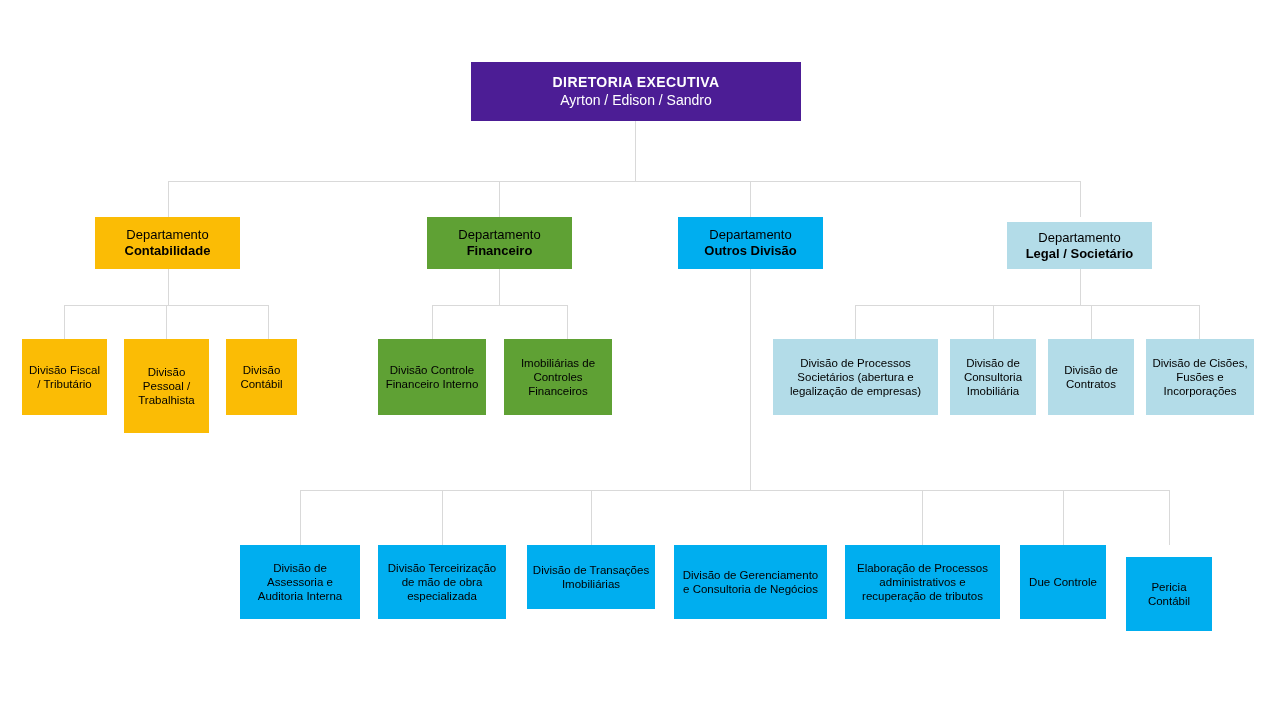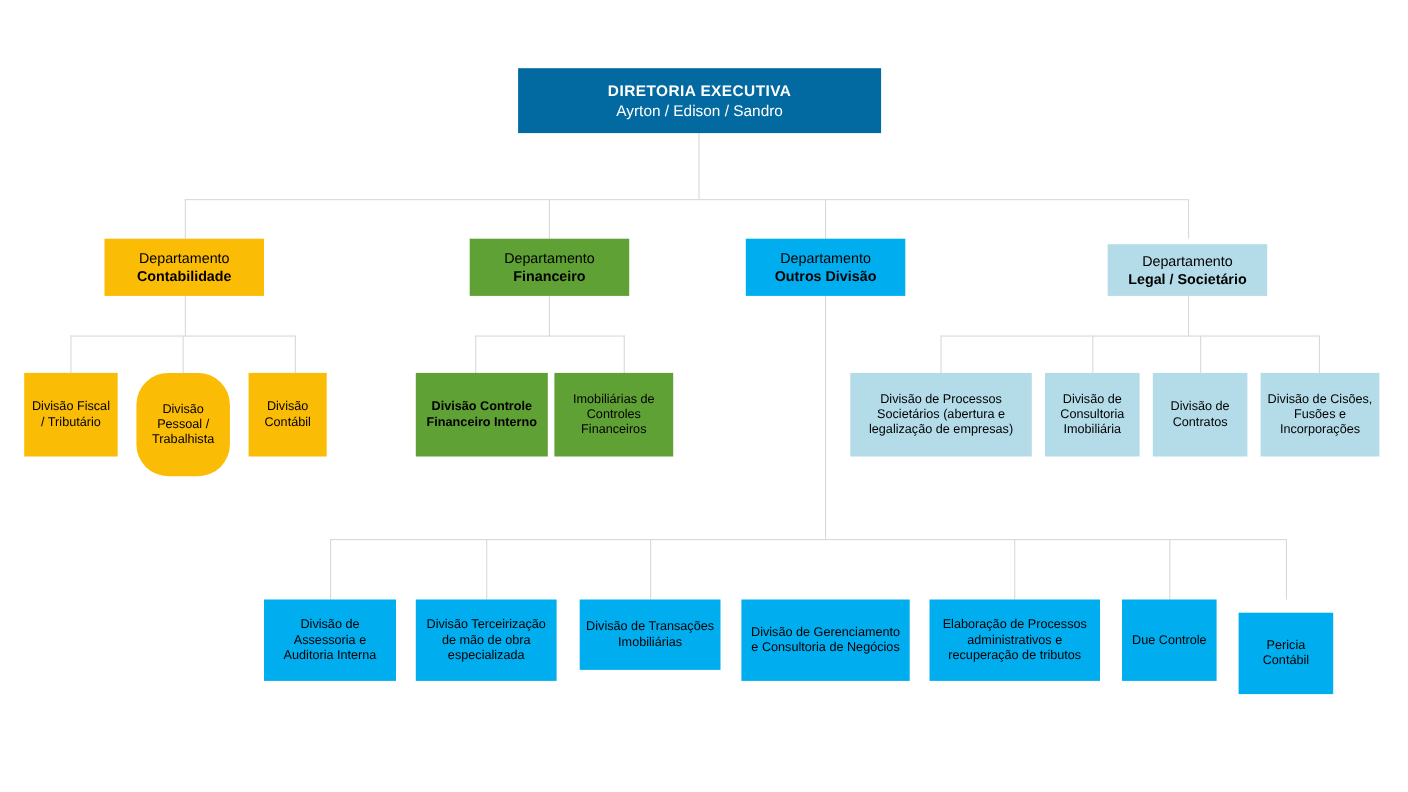--- a/index.html
+++ b/index.html
@@ -26,21 +26,21 @@
     line-height:1.22;
     color:#000000;
     padding:2px 4px;
   }
   .node .txt{display:block;width:100%;}
   .node .l1{display:block;}
   .node .l2{display:block;font-weight:bold;}
 
   
   .root{
-    background:#0369a1;
+    background:#4c1d95;
     color:#ffffff;
     font-size:14px;
   }
   .root .l1{font-weight:bold;letter-spacing:.4px;font-size:14px;}
   .root .l2{font-weight:normal;font-size:14px;}
 
   
   .dept{font-size:13px;}
   .dept-yellow{background:#FBBC05;}
   .dept-green{background:#5FA134;}
@@ -125,29 +125,29 @@
     <span class="txt">
       <span class="l1">Departamento</span>
       <span class="l2">Legal / Societário</span>
     </span>
   </div>
 
   <div class="node div-box div-yellow" style="left:22px;top:339px;width:85px;height:76px;">
     <span class="txt">Divisão Fiscal / Tributário</span>
   </div>
 
-  <div class="node div-box div-yellow" style="left:124px;top:339px;width:85px;height:94px;border-radius:29px;">
+  <div class="node div-box div-yellow" style="left:124px;top:339px;width:85px;height:94px;">
     <span class="txt">Divisão Pessoal / Trabalhista</span>
   </div>
 
   <div class="node div-box div-yellow" style="left:226px;top:339px;width:71px;height:76px;">
     <span class="txt">Divisão Contábil</span>
   </div>
 
-  <div class="node div-box div-green" style="left:378px;top:339px;width:120px;height:76px;font-weight:bold;">
+  <div class="node div-box div-green" style="left:378px;top:339px;width:108px;height:76px;">
     <span class="txt">Divisão Controle Financeiro Interno</span>
   </div>
 
   <div class="node div-box div-green" style="left:504px;top:339px;width:108px;height:76px;">
     <span class="txt">Imobiliárias de Controles Financeiros</span>
   </div>
 
   <div class="node div-box div-lightblue" style="left:773px;top:339px;width:165px;height:76px;">
     <span class="txt">Divisão de Processos Societários (abertura e legalização de empresas)</span>
   </div>

